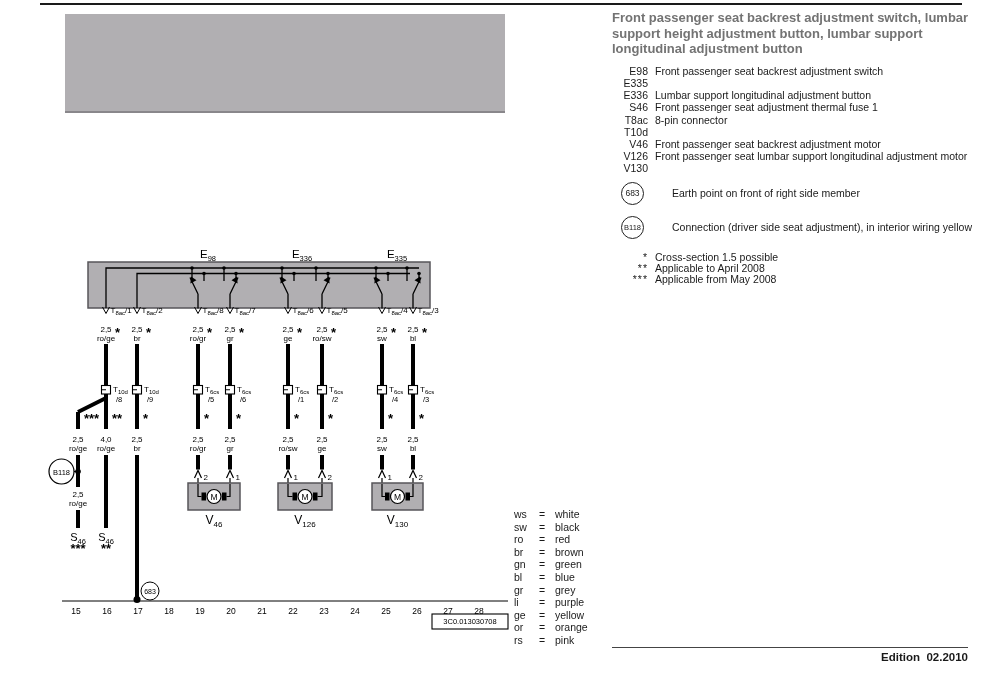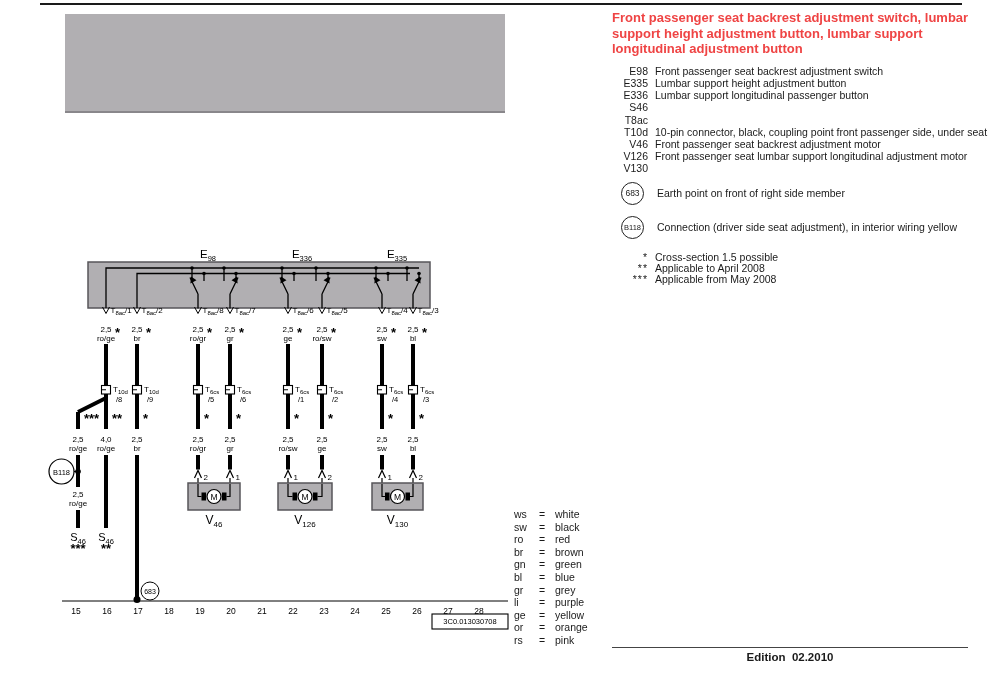--- a/index.html
+++ b/index.html
@@ -2,39 +2,39 @@
 <html><head>
 <meta charset="utf-8">
 <style>
   html,body{margin:0;padding:0;}
   body{background:#fff;}
   .page{position:relative;width:1000px;height:681px;background:#ffffff;overflow:hidden;
         font-family:"Liberation Sans",sans-serif;color:#1a1a1a;}
   .top-rule{position:absolute;left:40px;top:3px;width:922px;height:2px;background:#1a1a1a;}
   .header-gray{position:absolute;left:65px;top:14px;width:440px;height:97px;background:#b1afb2;border-bottom:2px solid #89878b;}
   .right-col{position:absolute;left:612px;top:10px;width:380px;}
-  .title{font-size:13px;font-weight:bold;line-height:15.6px;color:#ef4444;}
+  .title{font-size:13px;font-weight:bold;line-height:15.6px;color:#737373;}
   .comp-list{margin-top:8px;}
   .comp-row{display:flex;font-size:10.5px;line-height:12.2px;}
   .comp-code{width:36px;text-align:right;margin-right:7px;flex:none;}
   .comp-desc{flex:1;}
   .circ-row{display:flex;align-items:center;margin-top:7px;}
   .circ{flex:none;width:21px;height:21px;border:1px solid #222;border-radius:50%;
         display:flex;align-items:center;justify-content:center;font-size:8.5px;margin-left:9px;}
-  .circ-desc{font-size:10.5px;margin-left:13px;}
+  .circ-desc{font-size:10.5px;margin-left:28px;}
   .b118-row{margin-top:11px;}
   .notes{margin-top:13px;}
   .note-row{display:flex;font-size:10.5px;line-height:11.2px;}
   .note-sym{width:36px;text-align:right;margin-right:7px;flex:none;letter-spacing:1px;}
   .color-legend{position:absolute;left:514px;top:508px;}
   .color-row{display:flex;font-size:10.5px;line-height:12.6px;}
   .color-code{width:25px;}
   .color-eq{width:16px;}
   .bottom-rule{position:absolute;left:612px;top:647px;width:356px;height:1px;background:#444;}
-  .edition{position:absolute;left:612px;top:651px;width:356px;text-align:center;
+  .edition{position:absolute;left:612px;top:651px;width:356px;text-align:right;
            font-size:11.5px;font-weight:bold;white-space:pre;}
   svg text{font-family:"Liberation Sans",sans-serif;fill:#000;}
   .tm{text-anchor:middle;}
   .f7{font-size:7px}.f75{font-size:7.5px}.f8{font-size:8px}.f85{font-size:8.5px}
   .f11{font-size:11px}.f115{font-size:11.5px}.f12{font-size:12px}
   .sub6{font-size:6px}.sub75{font-size:7.5px}.sub8{font-size:8px}
   .ast{font-size:13px;font-weight:bold;}
   .w4{stroke:#000;stroke-width:4;fill:none;}
   .w13{stroke:#000;stroke-width:1.3;fill:none;}
   .w12{stroke:#000;stroke-width:1.2;fill:none;}
@@ -345,35 +345,35 @@
   <div class="right-col">
     <div class="title">Front passenger seat backrest adjustment switch, lumbar support height adjustment button, lumbar support longitudinal adjustment button</div>
 
     <div class="comp-list">
       <div class="comp-row">
           <span class="comp-code">E98</span>
           <span class="comp-desc">Front passenger seat backrest adjustment switch</span>
         </div>
       <div class="comp-row">
           <span class="comp-code">E335</span>
-          <span class="comp-desc">Lumbar support height adjustment button</span>
         </div>
       <div class="comp-row">
           <span class="comp-code">E336</span>
-          <span class="comp-desc">Lumbar support longitudinal passenger button</span>
+          <span class="comp-desc">Lumbar support longitudinal adjustment button</span>
         </div>
       <div class="comp-row">
           <span class="comp-code">S46</span>
+          <span class="comp-desc">Front passenger seat adjustment thermal fuse 1</span>
         </div>
       <div class="comp-row">
           <span class="comp-code">T8ac</span>
+          <span class="comp-desc">8-pin connector</span>
         </div>
       <div class="comp-row">
           <span class="comp-code">T10d</span>
-          <span class="comp-desc">10-pin connector, black, coupling point front passenger side, under seat</span>
         </div>
       <div class="comp-row">
           <span class="comp-code">V46</span>
           <span class="comp-desc">Front passenger seat backrest adjustment motor</span>
         </div>
       <div class="comp-row">
           <span class="comp-code">V126</span>
           <span class="comp-desc">Front passenger seat lumbar support longitudinal adjustment motor</span>
         </div>
       <div class="comp-row">

